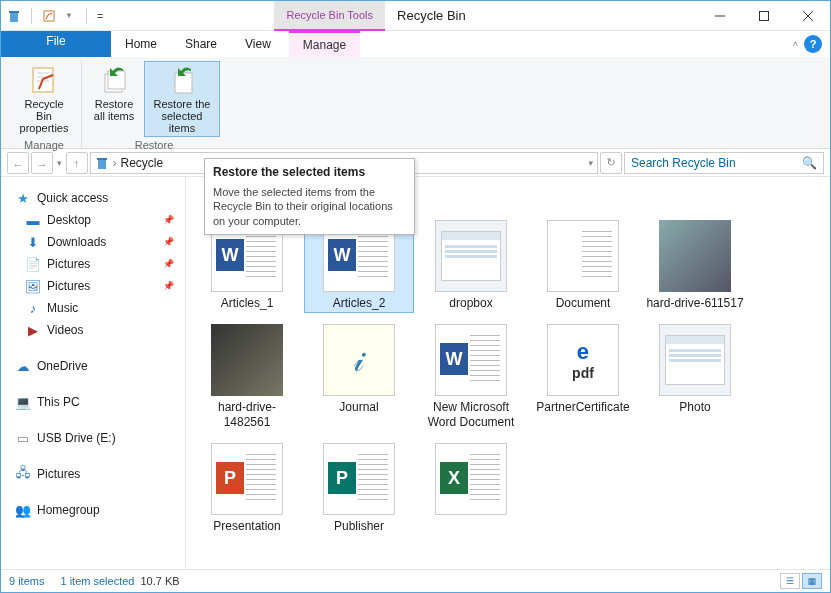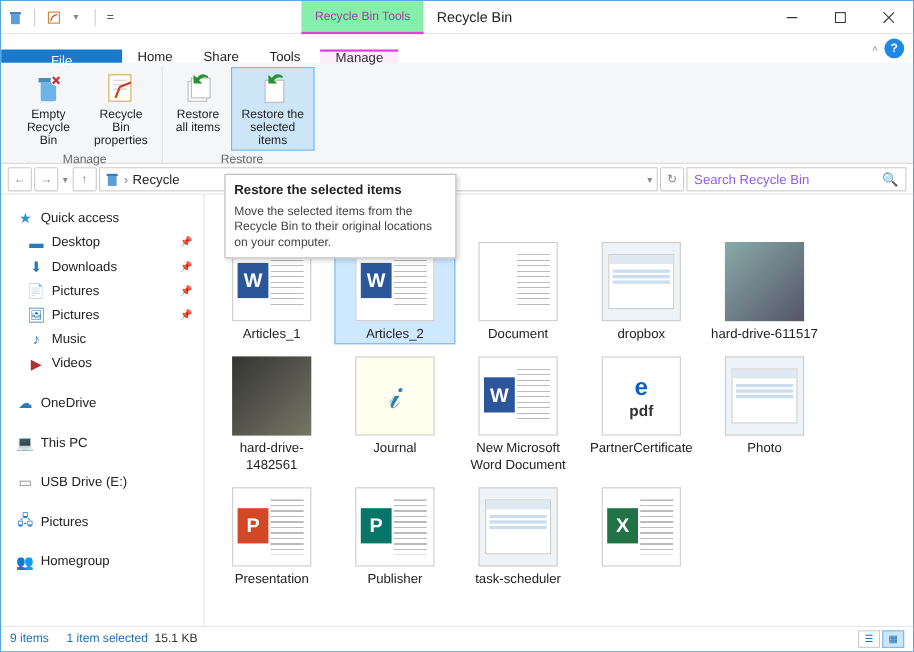--- a/index.html
+++ b/index.html
@@ -2,46 +2,46 @@
 <html><head>
 <meta charset="utf-8">
 <style>
   * { box-sizing: border-box; margin: 0; padding: 0; font-family: "Segoe UI", sans-serif; }
   body { background: #fff; width: 831px; height: 593px; overflow: hidden; font-size: 12px; color: #222; border: 1px solid #57a6e0; }
   
   .titlebar { height: 30px; display: flex; align-items: center; background: #fff; border-bottom: 1px solid #e5e5e5; }
   .qat { display: flex; align-items: center; gap: 6px; padding: 0 6px; }
   .qat .ic { width: 14px; height: 14px; display: flex; align-items: center; justify-content: center; font-size: 12px; }
   .qat-divider { width: 1px; height: 16px; background: #ccc; margin: 0 4px; }
-  .tool-context { background: #86efac; color: #a040a0; font-size: 11px; padding: 4px 12px; height: 30px; display: flex; align-items: center; border-bottom: 2px solid #e040e0; margin-left: 165px; text-align: center; }
+  .tool-context { background: #e5e5e5; color: #a040a0; font-size: 11px; padding: 4px 12px; height: 30px; display: flex; align-items: center; border-bottom: 2px solid #e040e0; margin-left: 165px; text-align: center; }
   .title-text { padding-left: 12px; font-size: 13px; }
   .winctrl { margin-left: auto; display: flex; }
   .winctrl div { width: 44px; height: 30px; display: flex; align-items: center; justify-content: center; font-size: 11px; }
   
   .tabs { height: 26px; display: flex; align-items: stretch; background: #fff; }
-  .tab { padding: 0 14px; display: flex; align-items: center; font-size: 12px; cursor: default; margin-top: 14px; }
+  .tab { padding: 0 14px; display: flex; align-items: center; font-size: 12px; cursor: default; }
   .tab.file { background: #1979ca; color: #fff; }
   .tab.manage { background: #fdecfa; border-top: 2px solid #e040e0; color: #333; }
   .tabs-right { margin-left: auto; display: flex; align-items: center; padding-right: 8px; gap: 6px; }
   .help { width: 18px; height: 18px; border-radius: 50%; background: #1e88e5; color: #fff; display: flex; align-items: center; justify-content: center; font-size: 11px; font-weight: bold; }
   
   .ribbon { height: 92px; background: #f5f6f7; border-bottom: 1px solid #dadada; display: flex; padding: 4px 6px 0 6px; }
   .ribgroup { display: flex; flex-direction: column; align-items: center; border-right: 1px solid #e0e0e0; padding: 0 6px; }
   .ribgroup:last-child { border-right: none; }
   .ribrow { display: flex; gap: 4px; flex: 1; }
   .ribbtn { display: flex; flex-direction: column; align-items: center; justify-content: flex-start; padding: 2px 4px; font-size: 11px; text-align: center; width: 62px; gap: 2px; border: 1px solid transparent; }
   .ribbtn.hover { background: #cde6f7; border: 1px solid #7eb4ea; }
   .ribbtn .ic { width: 32px; height: 32px; display: flex; align-items: center; justify-content: center; font-size: 24px; }
   .riblabel { color: #666; font-size: 11px; padding: 2px 0; }
   
   .addr-row { height: 28px; display: flex; align-items: center; gap: 2px; padding: 2px 6px; border-bottom: 1px solid #e5e5e5; position: relative; }
   .navbtn { width: 22px; height: 22px; border: 1px solid #ccc; border-radius: 2px; display: flex; align-items: center; justify-content: center; color: #888; font-size: 11px; }
   .addr { flex: 1; border: 1px solid #ccc; height: 22px; display: flex; align-items: center; padding: 0 4px; gap: 4px; font-size: 12px; }
   .addr .sep { color: #888; }
-  .searchbox { width: 200px; border: 1px solid #ccc; height: 22px; display: flex; align-items: center; padding: 0 6px; color: #8b5cf6; justify-content: space-between; }
+  .searchbox { width: 200px; border: 1px solid #ccc; height: 22px; display: flex; align-items: center; padding: 0 6px; color: #0369a1; justify-content: space-between; }
   
   .main { display: flex; height: 392px; }
   .nav { width: 185px; border-right: 1px solid #e5e5e5; padding: 10px 0; overflow: hidden; }
   .navitem { display: flex; align-items: center; gap: 6px; padding: 3px 8px 3px 24px; font-size: 12px; position: relative; }
   .navitem.pin::after { content: "📌"; position: absolute; right: 10px; font-size: 9px; color: #999; }
   .navgap { height: 14px; }
   .navitem .nic { width: 16px; height: 16px; display: flex; align-items: center; justify-content: center; font-size: 13px; }
   .navitem.star { padding-left: 14px; font-weight: normal; }
   .navitem.star .nic { color: #2a90d8; }
   
@@ -113,44 +113,32 @@
           <line x1="10" y1="0" x2="0" y2="10" stroke="#333"></line>
         </svg>
     </div>
   </div>
 </div>
 
 <div class="tabs">
   <div class="tab file">File</div>
   <div class="tab">Home</div>
   <div class="tab">Share</div>
-  <div class="tab">Tools</div>
+  <div class="tab">View</div>
   <div style="width:4px"></div>
   <div class="tab manage">Manage</div>
   <div class="tabs-right">
     <span style="color:#888;font-size:9px">˄</span>
     <div class="help">?</div>
   </div>
 </div>
 
 <div class="ribbon">
   <div class="ribgroup">
     <div class="ribrow">
-      <div class="ribbtn">
-        <span class="ic">
-          <svg width="30" height="30" viewBox="0 0 30 30">
-              <rect x="8" y="10" width="14" height="17" fill="#6db5e8" rx="1"></rect>
-              <rect x="6" y="6" width="18" height="4" fill="#4a8cc0" rx="1"></rect>
-              <circle cx="22" cy="8" r="5" fill="#fff"></circle>
-              <line x1="19" y1="5" x2="25" y2="11" stroke="#cc3030" stroke-width="2"></line>
-              <line x1="25" y1="5" x2="19" y2="11" stroke="#cc3030" stroke-width="2"></line>
-            </svg>
-        </span>
-        <span>Empty Recycle Bin</span>
-      </div>
       <div class="ribbtn">
         <span class="ic">
           <svg width="30" height="30" viewBox="0 0 30 30">
               <rect x="4" y="3" width="20" height="24" fill="#fff" stroke="#d8a850" stroke-width="1"></rect>
               <line x1="8" y1="8" x2="20" y2="8" stroke="#ccc"></line>
               <line x1="8" y1="12" x2="20" y2="12" stroke="#ccc"></line>
               <line x1="8" y1="16" x2="20" y2="16" stroke="#ccc"></line>
               <path d="M10 24 L14 14 L24 10" stroke="#cc4020" stroke-width="2" fill="none"></path>
             </svg>
         </span>
@@ -278,35 +266,35 @@
         </div>
         <div class="fname">Articles_1</div>
       </div>
       <div class="file sel">
         <div class="thumb doc word lines">
           <span class="badge">W</span>
         </div>
         <div class="fname">Articles_2</div>
       </div>
       <div class="file">
-        <div class="thumb doc lines"></div>
-        <div class="fname">Document</div>
-      </div>
-      <div class="file">
         <div class="thumb window">
           <div style="width:60px;height:50px;background:#fff;border:1px solid #ccc">
             <div style="height:8px;background:#dfe8f0"></div>
             <div style="padding:3px">
               <div style="height:3px;background:#cde;margin:2px 0"></div>
               <div style="height:3px;background:#cde;margin:2px 0"></div>
               <div style="height:3px;background:#cde;margin:2px 0"></div>
             </div>
           </div>
         </div>
         <div class="fname">dropbox</div>
+      </div>
+      <div class="file">
+        <div class="thumb doc lines"></div>
+        <div class="fname">Document</div>
       </div>
       <div class="file">
         <div class="thumb photo"></div>
         <div class="fname">hard-drive-611517</div>
       </div>
       <div class="file">
         <div class="thumb photo2"></div>
         <div class="fname">hard-drive-1482561</div>
       </div>
       <div class="file">
@@ -349,41 +337,28 @@
         </div>
         <div class="fname">Presentation</div>
       </div>
       <div class="file">
         <div class="thumb doc pub lines">
           <span class="badge">P</span>
         </div>
         <div class="fname">Publisher</div>
       </div>
       <div class="file">
-        <div class="thumb window">
-          <div style="width:60px;height:50px;background:#fff;border:1px solid #ccc">
-            <div style="height:8px;background:#dfe8f0"></div>
-            <div style="padding:3px">
-              <div style="height:3px;background:#cde;margin:2px 0"></div>
-              <div style="height:3px;background:#cde;margin:2px 0"></div>
-              <div style="height:3px;background:#cde;margin:2px 0"></div>
-            </div>
-          </div>
-        </div>
-        <div class="fname">task-scheduler</div>
-      </div>
-      <div class="file">
         <div class="thumb doc excel lines">
           <span class="badge">X</span>
         </div>
       </div>
     </div>
 </div>
 
 <div class="status">
   <span>9 items</span>
   <span>1 item selected</span>
-  <span style="margin-left:-10px;color:#333">15.1 KB</span>
+  <span style="margin-left:-10px;color:#333">10.7 KB</span>
   <div class="status-right">
     <div class="viewbtn">☰</div>
     <div class="viewbtn act">▦</div>
   </div>
 </div>
 
 </body></html>

